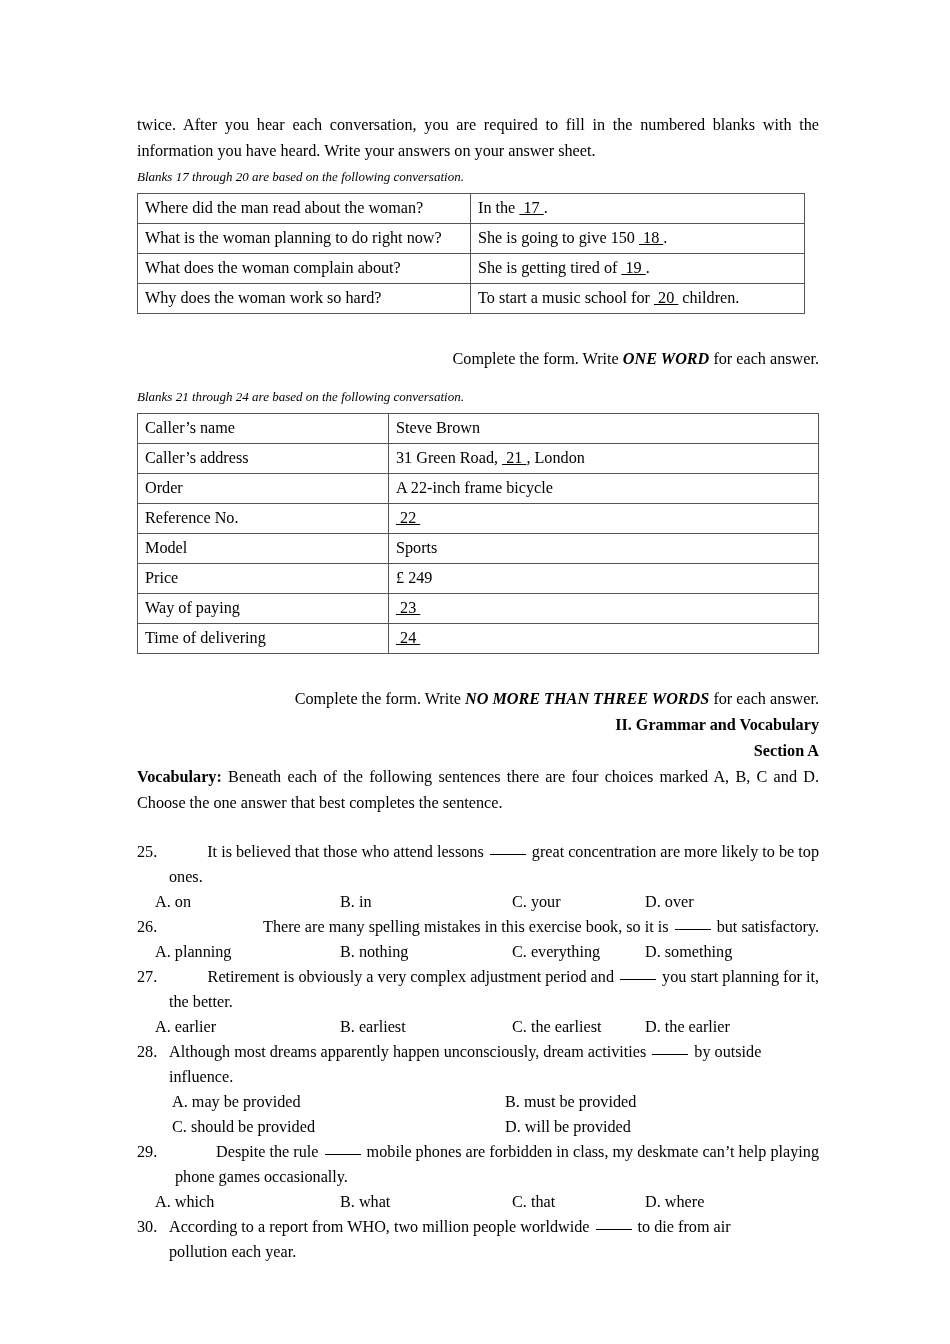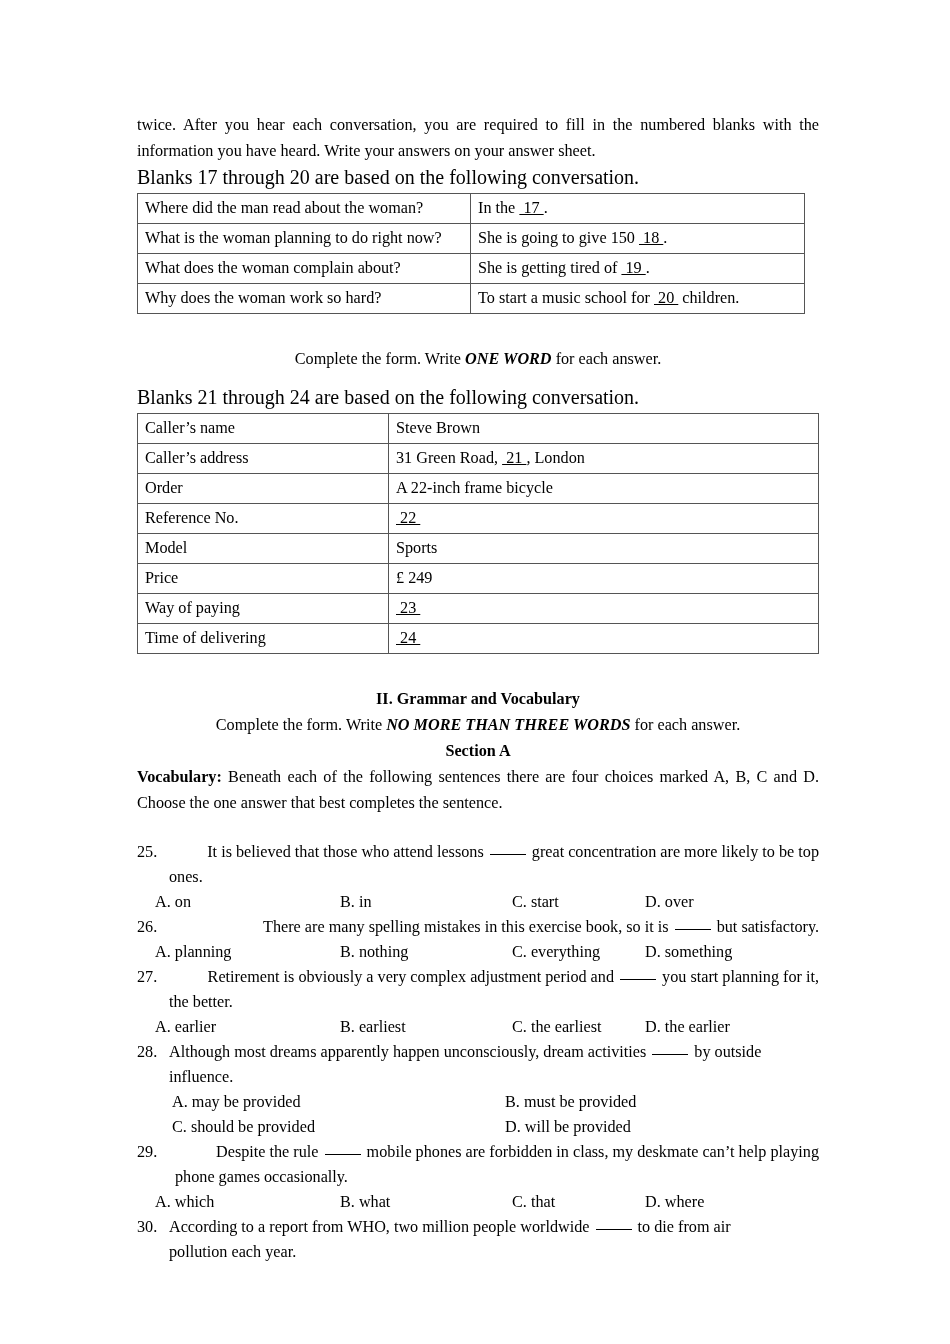--- a/index.html
+++ b/index.html
@@ -26,26 +26,27 @@
     position: absolute;
     left: 137px;
     top: 112px;
     width: 682px;
   }
 
   
   .para {
     font-size: 16.2px;
     line-height: 26px;
-    text-align: center;
+    text-align: right;
     margin: 0;
   }
   .para.justify { text-align: justify; }
   .italic-line {
-    font-size: 20px;
+    font-style: italic;
+    font-size: 13px;
     line-height: 26px;
     margin: 0;
   }
   .bold { font-weight: bold; }
   .bolditalic { font-weight: bold; font-style: italic; }
 
   
   table {
     border-collapse: collapse;
     table-layout: fixed;
@@ -203,37 +204,37 @@
         </tr>
         <tr>
           <td>Time of delivering</td>
           <td><span></span><span class="blank"> 24 </span><span></span></td>
         </tr>
       </tbody>
     </table>
 
     <div class="gap-lg"></div>
 
+    <p class="para"><span>Complete the form. Write </span><span class="bolditalic">NO MORE THAN THREE WORDS</span><span> for each answer.</span></p>
+
     <p class="para bold">II. Grammar and Vocabulary</p>
-
-    <p class="para"><span>Complete the form. Write </span><span class="bolditalic">NO MORE THAN THREE WORDS</span><span> for each answer.</span></p>
     <p class="para bold">Section A</p>
     <p class="para justify"><span class="bold">Vocabulary:</span><span> Beneath each of the following sentences there are four choices marked A, B, C and D. Choose the one answer that best completes the sentence.</span></p>
 
     <div class="gap-md"></div>
 
     <div class="q">
       <span class="qnum">25.</span>
       <span class="qbody"><span>It is believed that those who attend lessons </span><span class="inline-blank"></span><span> great concentration are more likely to be top</span></span>
       <span class="cont-indent">ones.</span>
     </div>
     <div class="opts cols4">
       <span class="opt o1">A. on</span>
       <span class="opt o2">B. in</span>
-      <span class="opt o3">C. start</span>
+      <span class="opt o3">C. your</span>
       <span class="opt o4">D. over</span>
     </div>
 
     <div class="q">
       <span class="qnum">26.</span>
       <span class="qbody"><span>There are many spelling mistakes in this exercise book, so it is </span><span class="inline-blank"></span><span> but satisfactory.</span></span>
     </div>
     <div class="opts cols4">
       <span class="opt o1">A. planning</span>
       <span class="opt o2">B. nothing</span>

